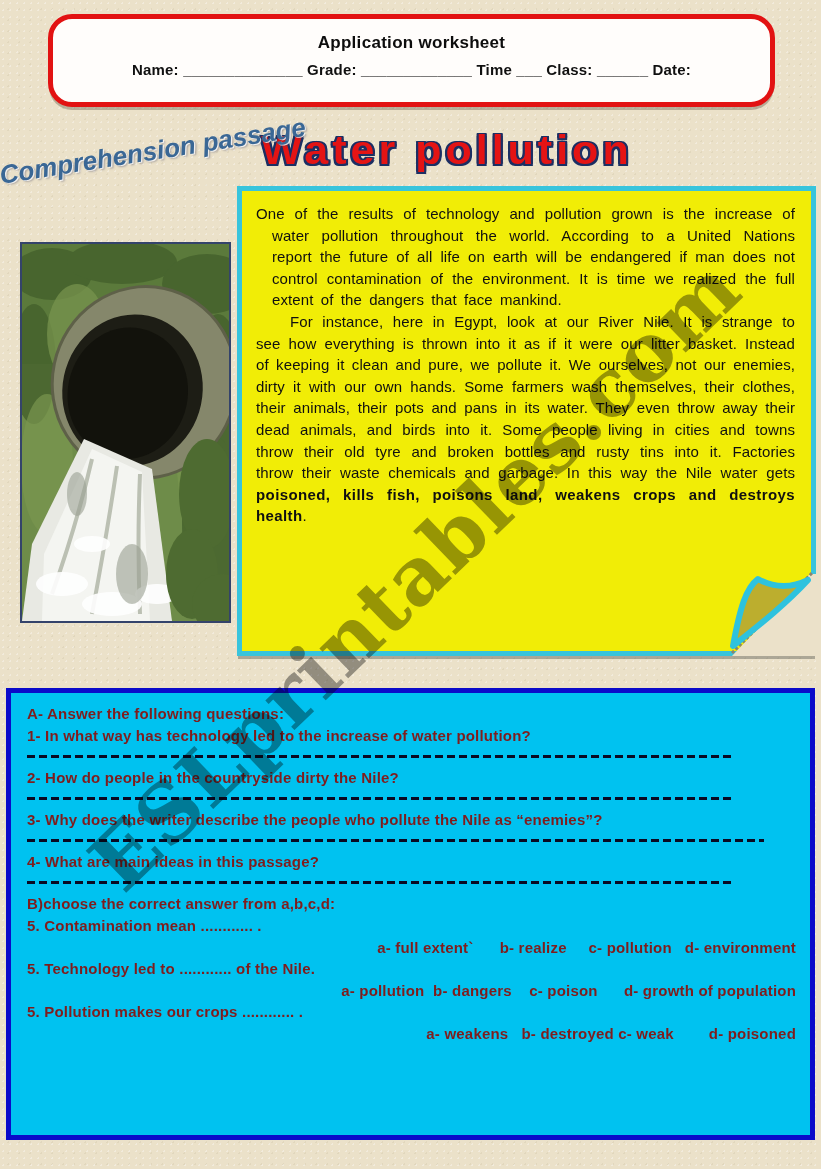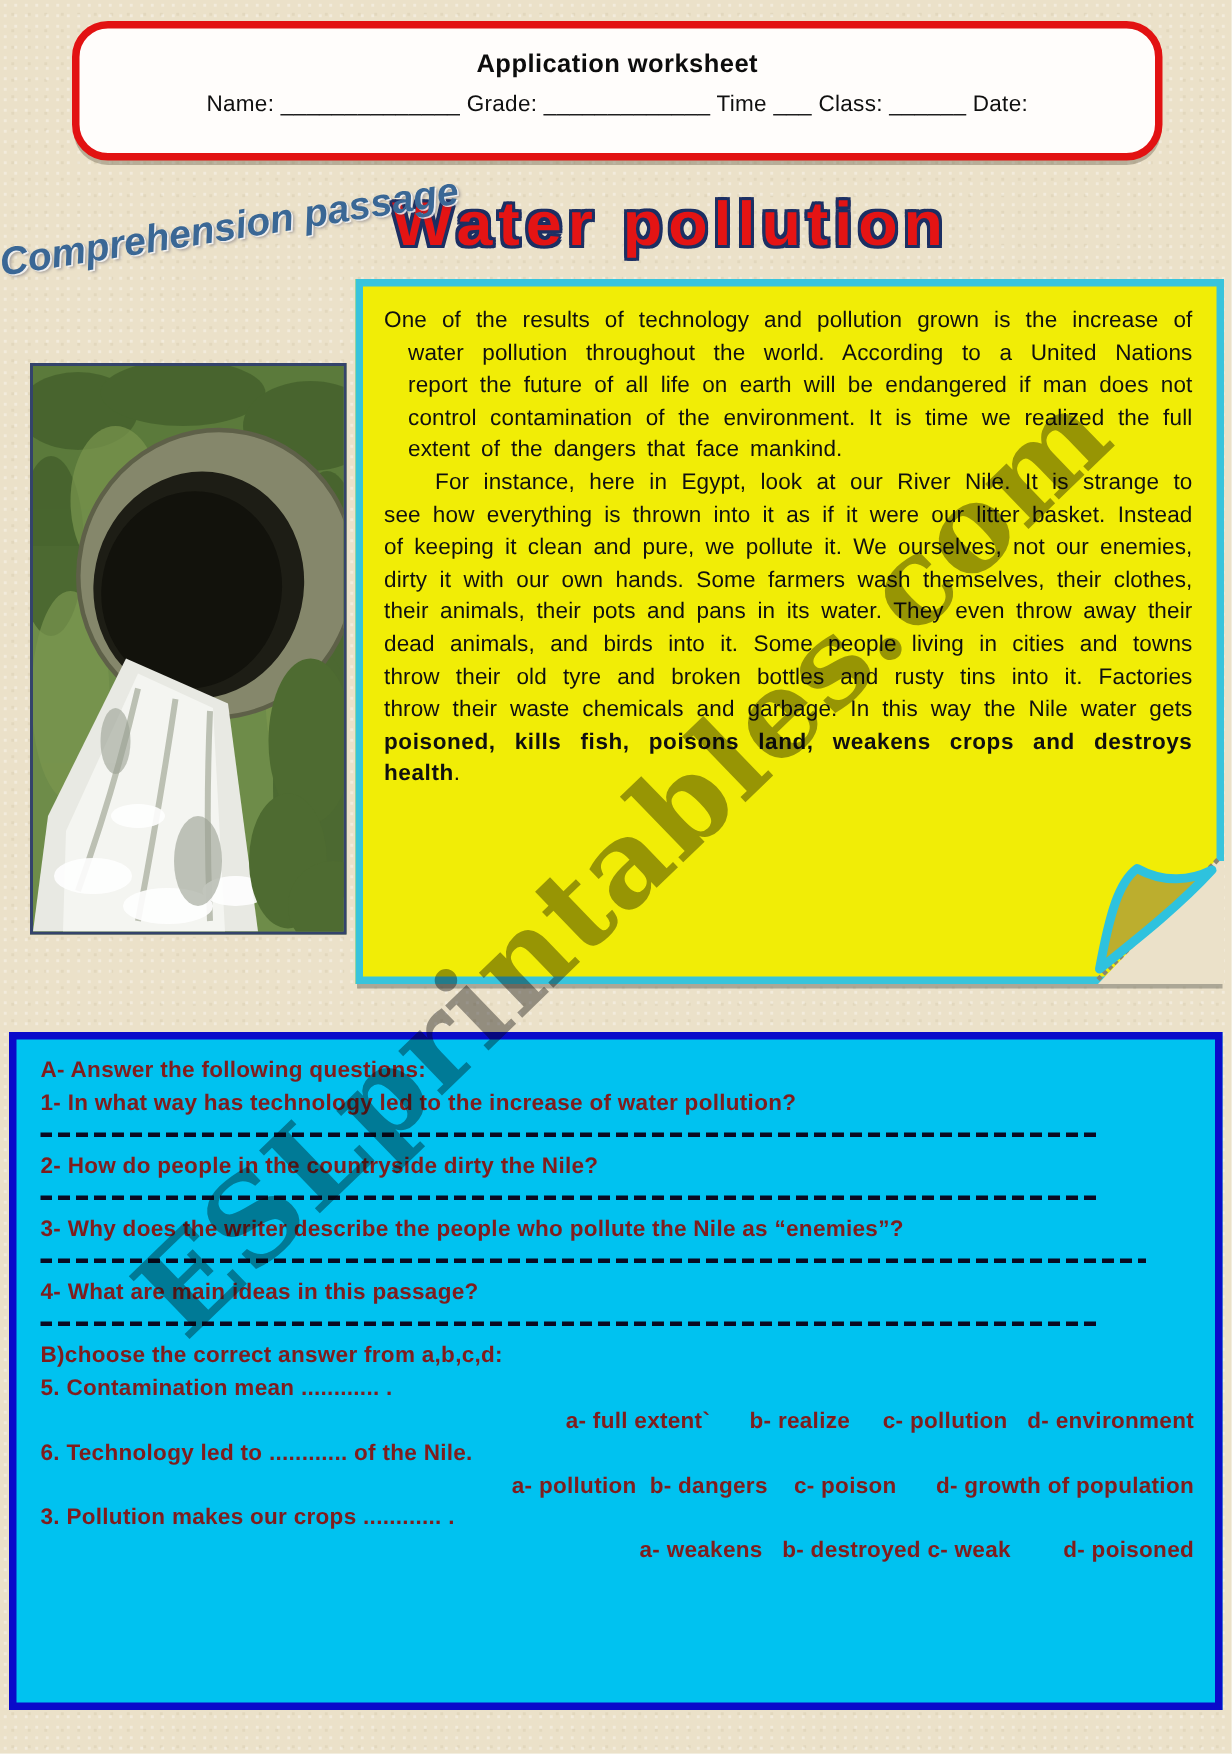--- a/index.html
+++ b/index.html
@@ -12,21 +12,21 @@
     background-size:7px 7px, 11px 11px;
     background-position:0 0, 3px 4px;
   }
   
   .header-box{
     position:absolute; left:48px; top:14px; width:727px; height:93px;
     background:#fffdfb; border:5px solid #E21212; border-radius:24px;
     box-sizing:border-box; box-shadow:0 4px 0 -1px rgba(120,110,90,.45);
   }
   .header-title{ text-align:center; font-weight:bold; font-size:17px; color:#0d0d0d; margin-top:14px; letter-spacing:.3px;}
-  .header-fields{ text-align:center; font-size:15px; color:#101010; margin-top:8px; font-weight:normal; letter-spacing:.2px;}
+  .header-fields{ text-align:center; font-size:15px; color:#101010; margin-top:8px; font-weight:bold; letter-spacing:.2px;}
   
   .main-title{
     position:absolute; left:212px; top:126px; width:470px; text-align:center;
     font-size:43px; font-weight:bold; letter-spacing:4px; color:#E41414;
     text-shadow:2px 0 #1c2f63,-2px 0 #1c2f63,0 2px #1c2f63,0 -2px #1c2f63,
                 2px 2px #1c2f63,-2px -2px #1c2f63,2px -2px #1c2f63,-2px 2px #1c2f63;
     transform:scaleY(.96);
     white-space:nowrap;
   }
   
@@ -169,22 +169,22 @@
         <div class="q-dash"></div>
         <div class="q-line">3- Why does the writer describe the people who pollute the Nile as “enemies”?</div>
         <div class="q-dash wide"></div>
         <div class="q-line">4- What are main ideas in this passage?</div>
         <div class="q-dash"></div>
       </div>
     <div class="q-heading">B)choose the correct answer from a,b,c,d:</div>
     <div id="section-b-items">
         <div class="mcq-stem">5. Contamination mean ............ .</div>
         <div class="mcq-options"> a- full extent`      b- realize     c- pollution   d- environment</div>
-        <div class="mcq-stem">6. Technology led to ............ of the Nile.</div>
+        <div class="mcq-stem">5. Technology led to ............ of the Nile.</div>
         <div class="mcq-options"> a- pollution  b- dangers    c- poison      d- growth of population</div>
-        <div class="mcq-stem">3. Pollution makes our crops ............ .</div>
+        <div class="mcq-stem">5. Pollution makes our crops ............ .</div>
         <div class="mcq-options"> a- weakens   b- destroyed c- weak        d- poisoned</div>
       </div>
   </div>
 
   <div class="watermark">ESLprintables.com</div>
 
 </div>
 
 </body></html>

